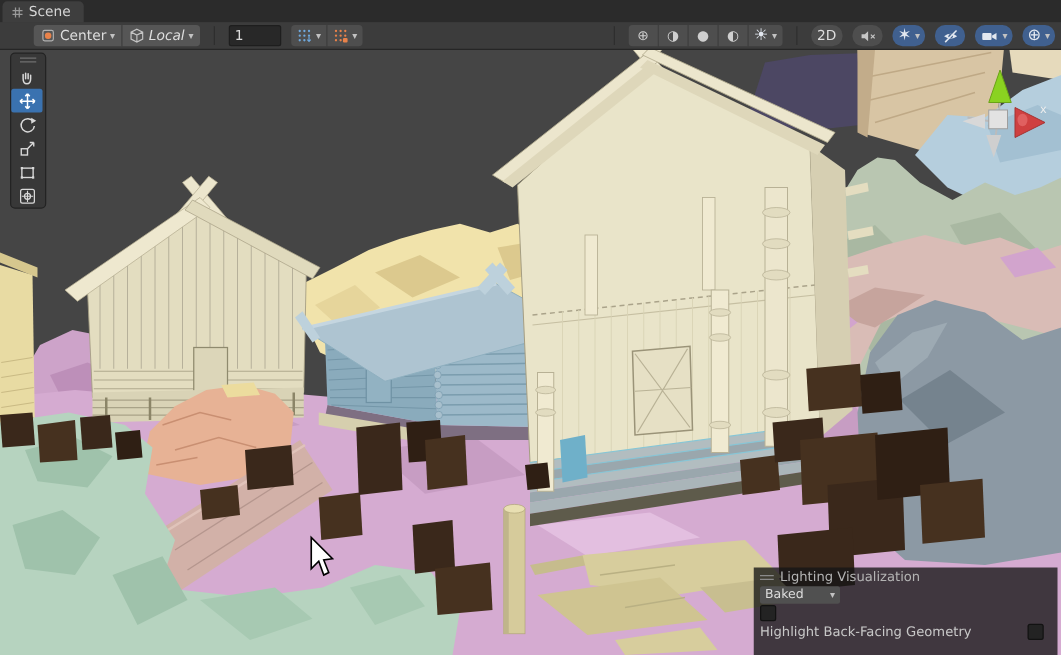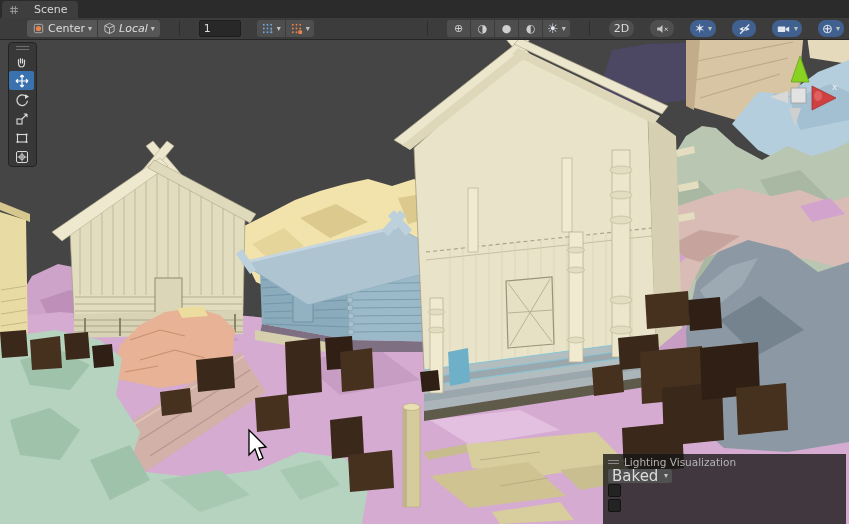--- a/index.html
+++ b/index.html
@@ -2,26 +2,26 @@
 <html><head>
 <meta charset="utf-8">
 <style>
   html,body{margin:0;padding:0;}
   body{width:849px;height:524px;overflow:hidden;background:#454545;
        font-family:"DejaVu Sans","Liberation Sans",sans-serif;position:relative;
        -webkit-font-smoothing:antialiased;}
   
   .tabbar{position:absolute;left:0;top:0;width:849px;height:18px;background:#2b2b2b;}
   .tab{position:absolute;left:2px;top:1px;height:17px;background:#3e3e3e;
-       border-radius:4px 4px 0 0;display:flex;align-items:center;gap:15px;padding:0 10px 0 7px;}
+       border-radius:4px 4px 0 0;display:flex;align-items:center;gap:4px;padding:0 10px 0 7px;}
   .tab-label{font-size:11px;color:#d6d6d6;}
   
   .toolbar{position:absolute;left:0;top:18px;width:849px;height:22px;background:#3c3c3c;
            border-bottom:1px solid #262626;display:flex;align-items:center;box-sizing:border-box;
-           padding:0 5px 0 27px;gap:16px;}
+           padding:0 5px 0 27px;gap:8px;}
   .btn{height:17px;background:#565656;border-radius:8px;display:flex;align-items:center;
        gap:3px;padding:0 5px;font-size:11px;color:#dedede;box-sizing:border-box;}
   .btn.icon-only{padding:0 4px;min-width:24px;justify-content:center;}
   .btn.flat{background:#4e4e4e;}
   .btn.active{background:#40608f;}
   .seg{display:flex;}
   .seg .btn{border-radius:0;border-right:1px solid #3c3c3c;}
   .seg .btn:first-child{border-radius:3px 0 0 3px;}
   .seg .btn:last-child{border-radius:0 3px 3px 0;border-right:none;font-style:italic;}
   .arrow{font-size:8px;color:#c2c2c2;line-height:1;}
@@ -44,21 +44,21 @@
   .light-panel{position:absolute;left:603px;top:454px;width:243px;height:77px;
                background:rgba(22,22,22,0.78);z-index:6;padding:1px 5px;box-sizing:border-box;
                font-size:10.5px;color:#c8c8c8;}
   .lp-head{display:flex;align-items:center;gap:5px;height:13px;color:#b4b4b4;}
   .lp-grip{display:flex;flex-direction:column;gap:2px;}
   .lp-grip i{display:block;width:11px;height:1px;background:#8a8a8a;}
   .lp-row{display:flex;align-items:center;height:15px;}
   .lp-row .lbl{flex:1;}
   .lp-drop{width:64px;height:14px;background:#505050;border-radius:2px;display:flex;
            align-items:center;padding:0 4px;box-sizing:border-box;color:#dcdcdc;margin-right:1px;}
-  .lp-drop .dlbl{flex:1;font-size:15px;}
+  .lp-drop .dlbl{flex:1;font-size:10px;}
   .lp-check{width:11px;height:11px;background:#232323;border:1px solid #121212;border-radius:2px;
             margin-right:6px;}
   
   .viewport{position:absolute;left:0;top:40px;width:849px;height:484px;}
   .viewport svg{display:block;}
 </style>
 </head>
 <body>
 
 <div class="tabbar">
@@ -480,15 +480,16 @@
   <div class="lp-row">
     <span class="lp-drop">
       <span class="dlbl">Baked</span>
       <span class="arrow">▾</span>
     </span>
   </div>
   <div class="lp-row">
     <span class="lp-check"></span>
   </div>
   <div class="lp-row">
+    <span class="lbl">Highlight Back-Facing Geometry</span>
     <span class="lp-check"></span>
   </div>
 </div>
 
 </body></html>

